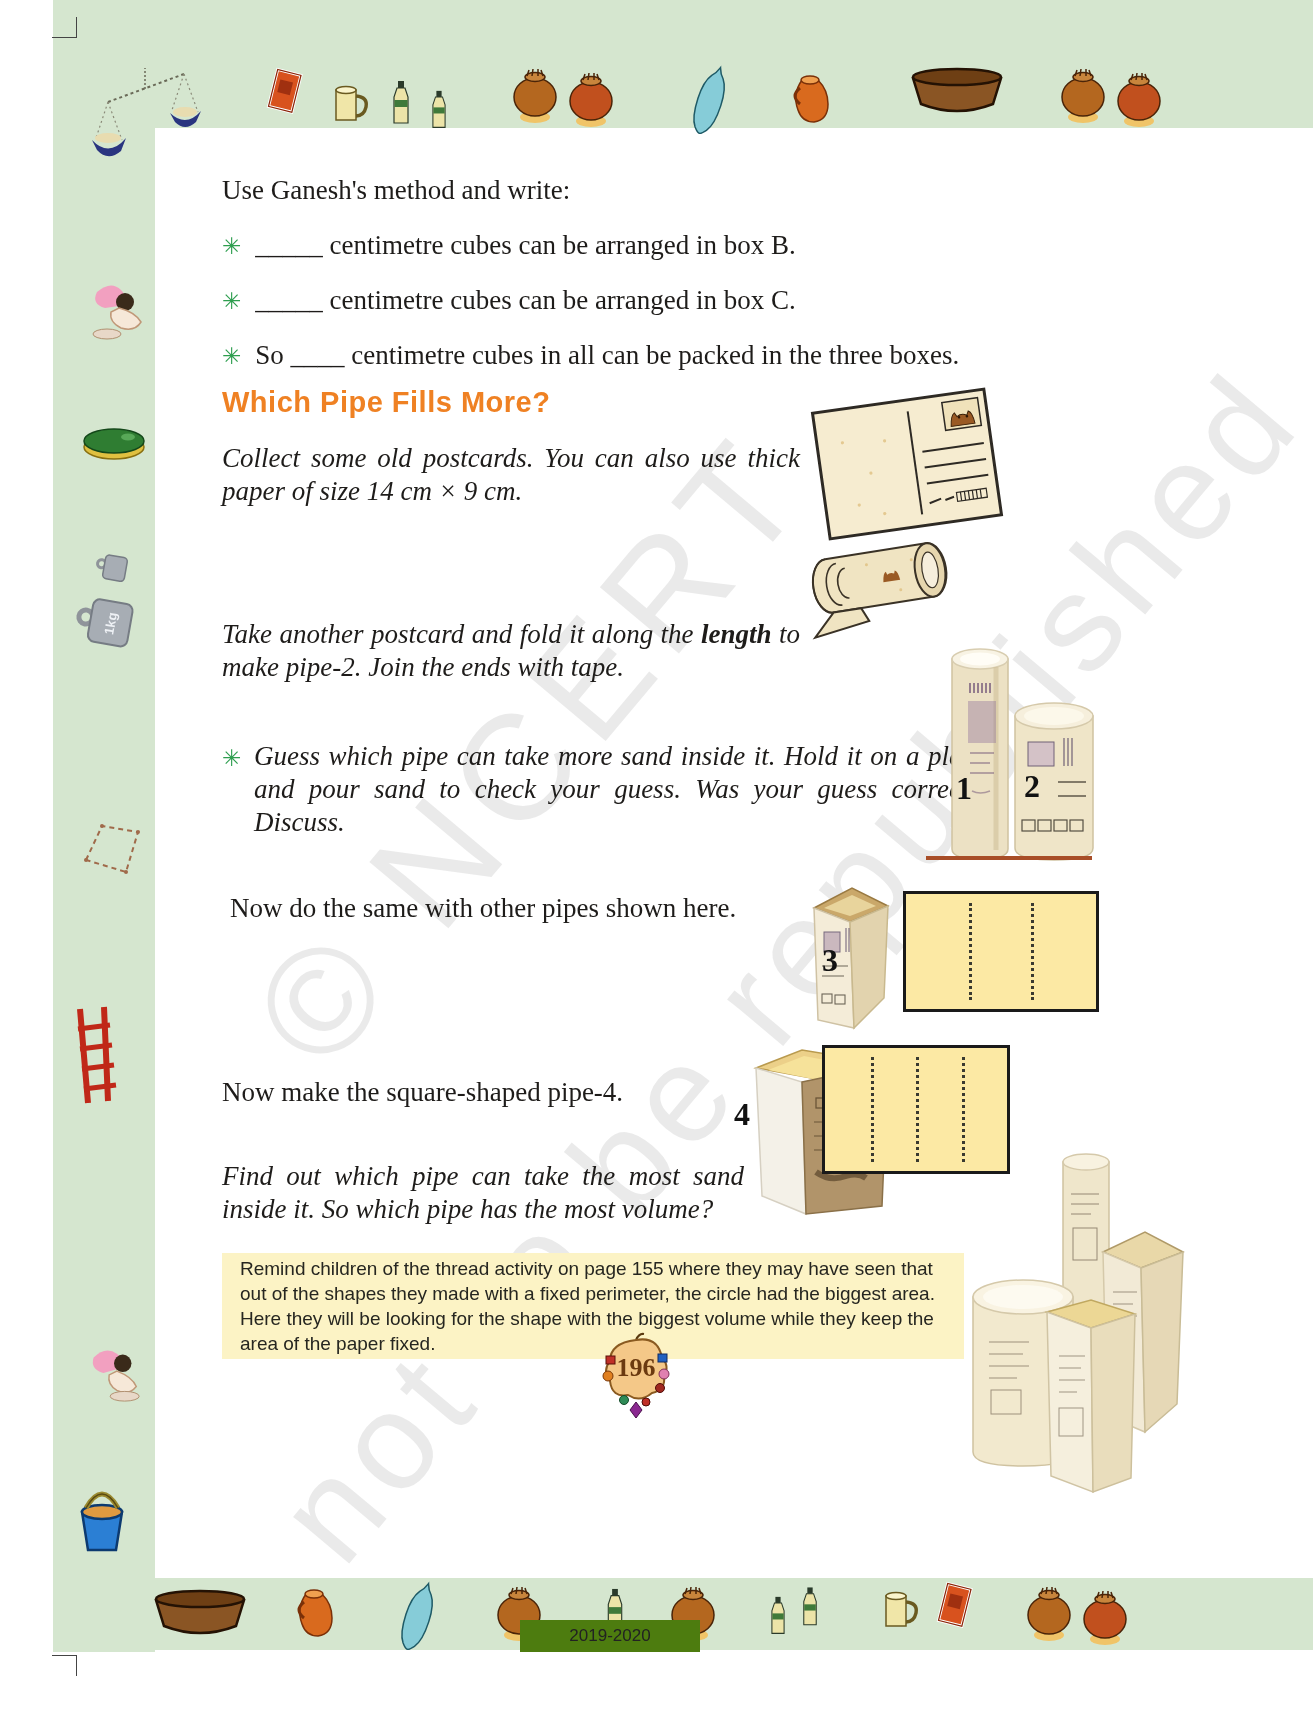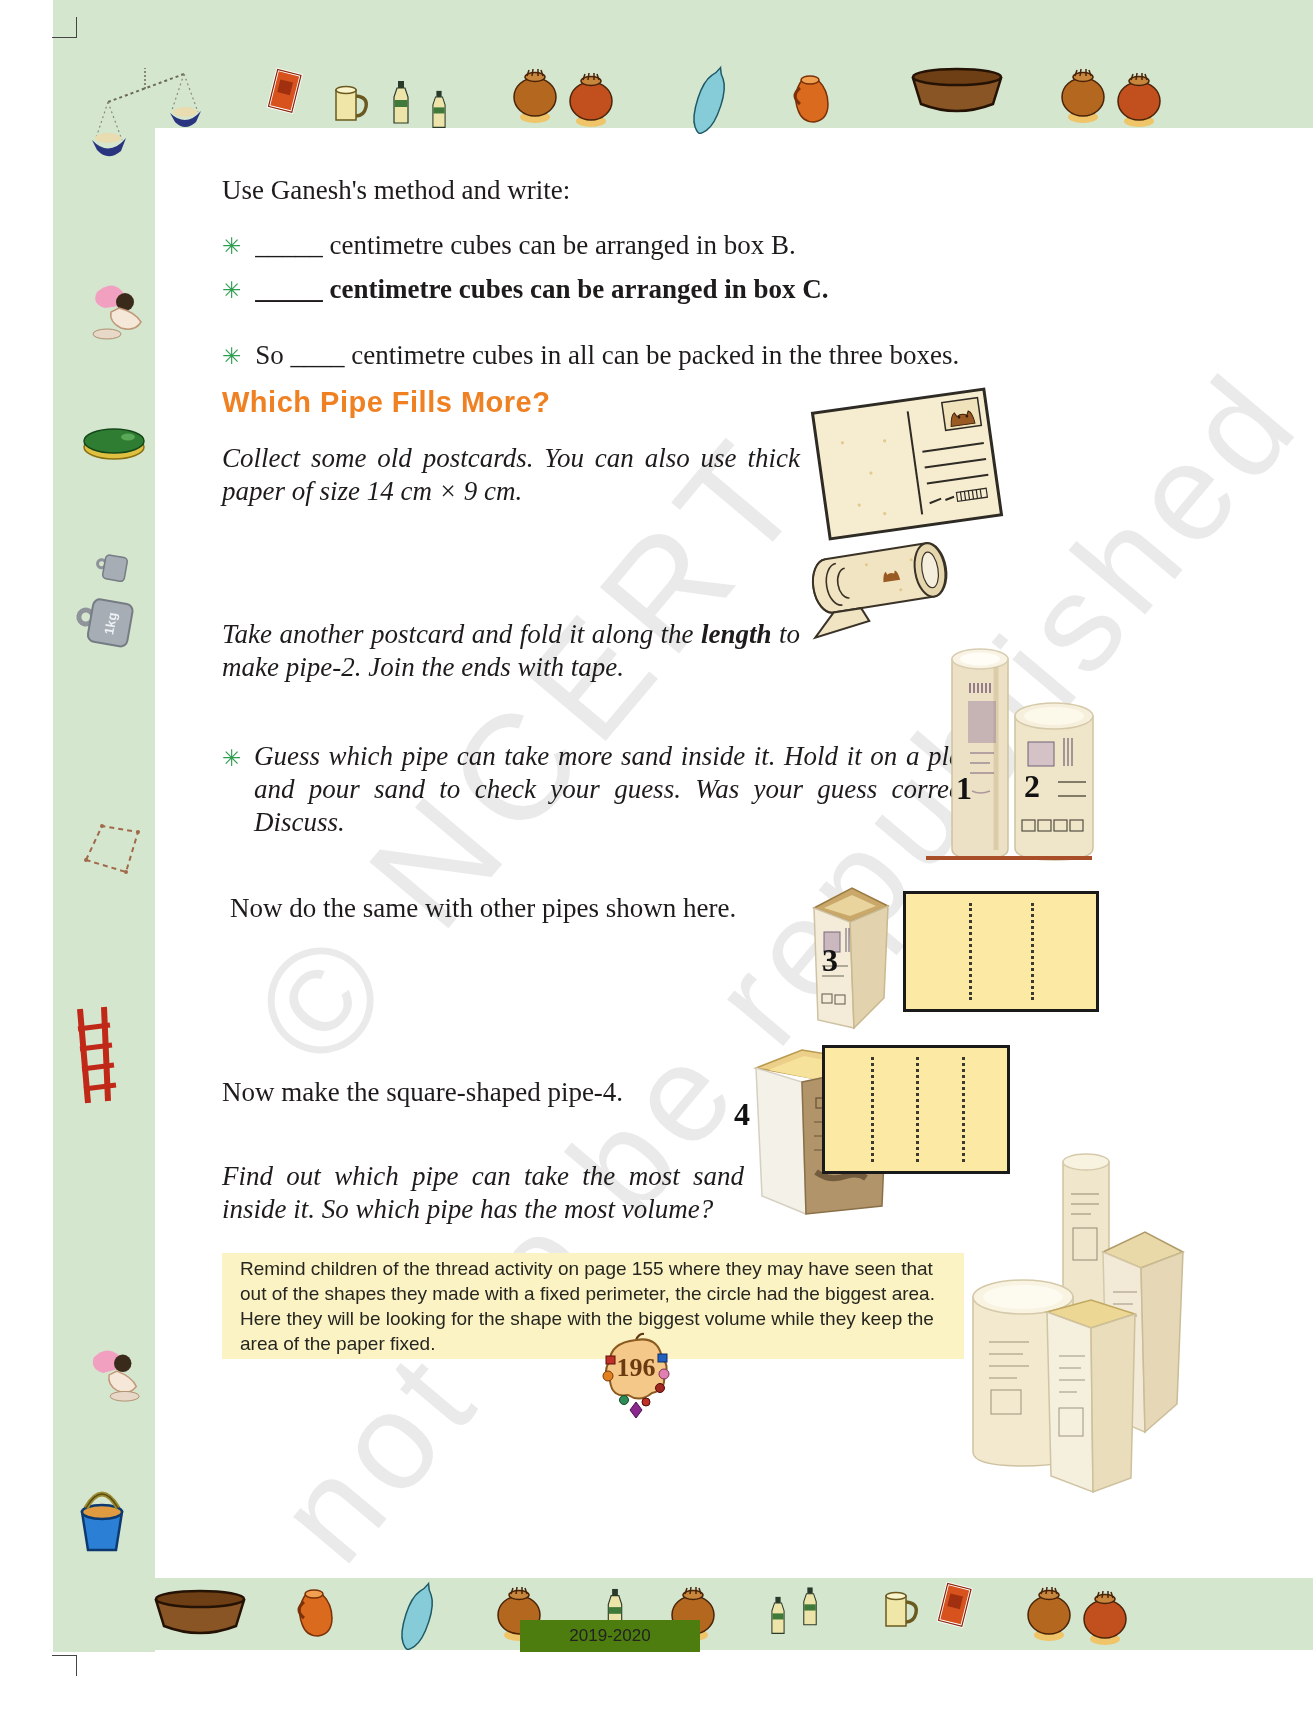--- a/index.html
+++ b/index.html
@@ -27,21 +27,21 @@
   #watermark .wl1{font-size:150px;letter-spacing:14px;}
   #watermark .wl2{font-size:138px;letter-spacing:10px;}
 
   
   .txt{position:absolute;left:222px;font-size:27px;line-height:33px;z-index:2;}
   .just{text-align:justify;font-style:italic;}
   #intro{top:174px;}
   .bullet-row{position:absolute;left:222px;font-size:27px;z-index:2;}
   .glyph{color:#2e9e4f;font-size:23px;margin-right:14px;font-family:"DejaVu Sans",sans-serif;}
   #bullet-b{top:230px;}
-  #bullet-c{top:274px;font-weight:bold;}
+  #bullet-c{top:285px;}
   #bullet-so{top:340px;}
   #heading{position:absolute;left:222px;top:386px;z-index:2;
            font-family:Liberation Sans, sans-serif;font-weight:bold;
            font-size:29px;color:#ef8123;letter-spacing:.5px;}
   #para-collect{top:442px;width:578px;}
   #para-fold{top:530px;width:578px;}
   #para-take{top:618px;width:578px;}
   #para-guess{top:740px;width:728px;padding-left:32px;}
   #para-guess .glyph{position:absolute;left:0;top:2px;}
   #para-same{top:892px;width:640px;margin-left:8px;}

